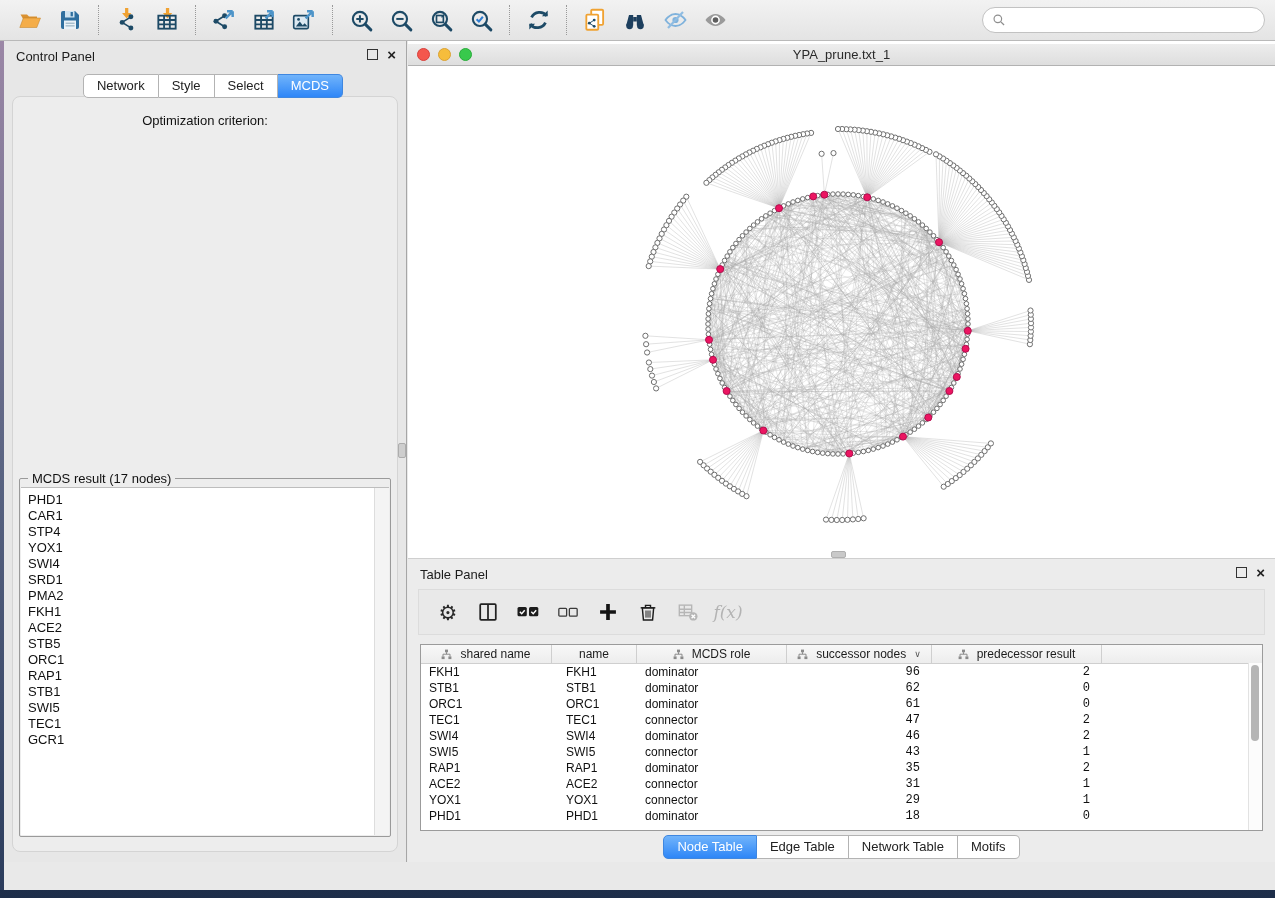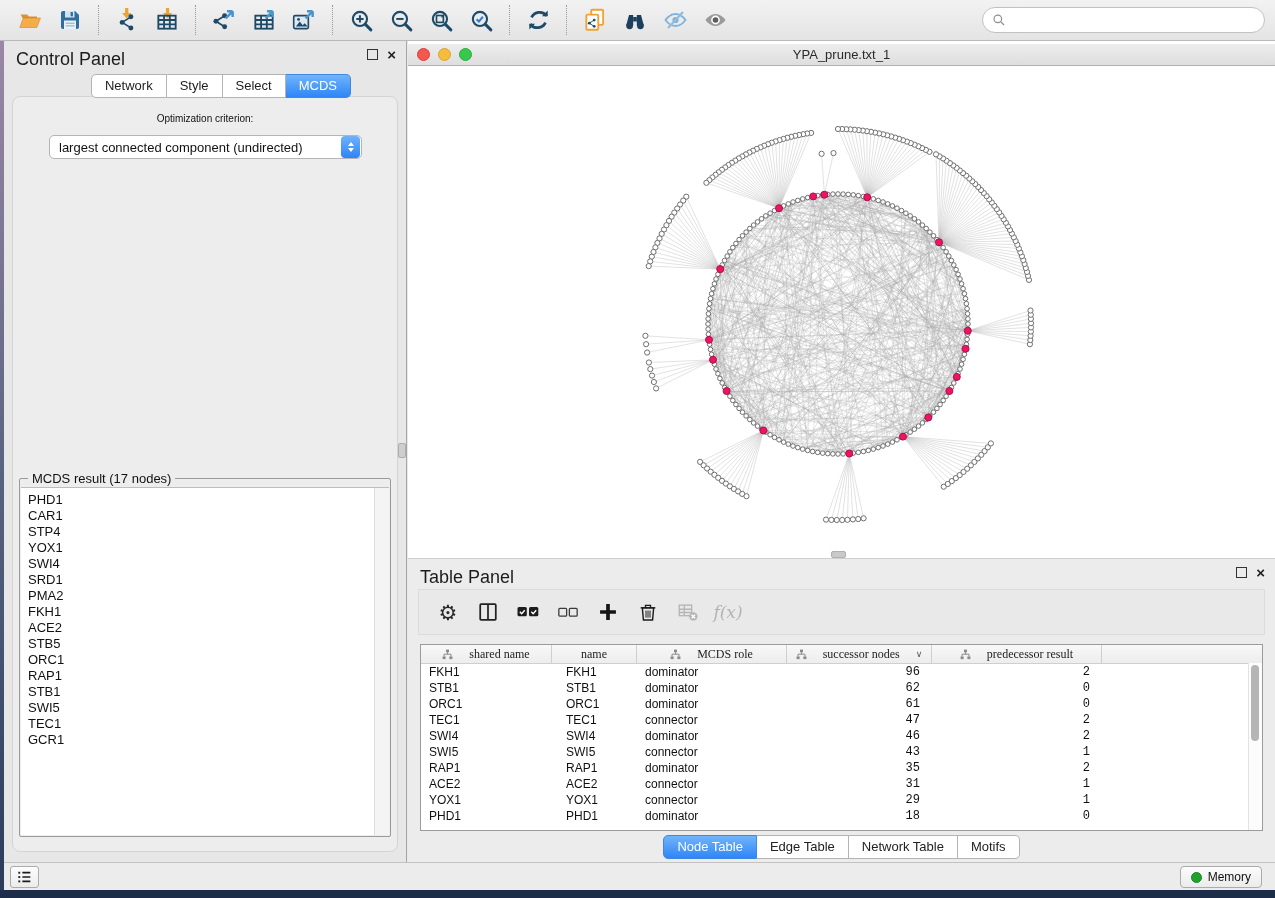--- a/index.html
+++ b/index.html
@@ -20,34 +20,34 @@
     align-items:center;justify-content:center;padding:0;margin:0 2px;cursor:pointer;}
   .tb-sep{width:0;height:30px;border-left:1px dotted #999;margin:0 8px;}
   .search-box{margin-left:auto;width:283px;height:26px;box-sizing:border-box;
     border:1px solid #c2c2c2;border-radius:13px;background:#fff;
     display:flex;align-items:center;padding:0 9px;gap:6px;}
   .search-box input{border:none;outline:none;flex:1;font-size:12px;font-family:inherit;background:transparent;}
 
   
   .control-panel{position:absolute;left:4px;top:41px;width:403px;height:821px;
     background:#e7e7e7;border-right:1px solid #a6a6a6;box-sizing:border-box;}
-  .panel-title{position:absolute;left:12px;top:8px;font-size:18px;color:#1c1c1c;}
+  .panel-title{position:absolute;left:12px;top:8px;font-size:13px;color:#1c1c1c;}
   .panel-icons{position:absolute;right:10px;top:8px;display:flex;gap:9px;align-items:center;}
   .float-icon{width:9px;height:9px;border:1.6px solid #333;display:inline-block;}
   .close-icon{font-size:15px;font-weight:bold;color:#222;line-height:11px;}
   .seg{display:flex;}
   .seg .tab{font-size:13px;color:#222;background:#fff;border:1px solid #b3b3b3;border-left:none;
     padding:3px 13px 4px;cursor:pointer;font-family:inherit;}
   .seg .tab:first-child{border-left:1px solid #b3b3b3;border-radius:5px 0 0 5px;}
   .seg .tab:last-child{border-radius:0 5px 5px 0;}
   .seg .tab.active{background:linear-gradient(#71b4fb,#2e86f7);border-color:#3f87e0;color:#fff;}
-  .cp-tabs{position:absolute;top:33px;left:16px;width:100%;display:flex;justify-content:center;z-index:2;align-items:center;}
+  .cp-tabs{position:absolute;top:33px;left:8px;width:100%;display:flex;justify-content:center;z-index:2;align-items:center;}
   .cp-content{position:absolute;left:8px;right:8px;top:55px;bottom:10px;
     background:#ededed;border:1px solid #d4d4d4;border-radius:8px;}
-  .opt-label{position:absolute;top:16px;width:100%;text-align:center;font-size:10px;color:#111;}
+  .opt-label{position:absolute;top:16px;width:100%;text-align:center;font-size:13px;color:#111;}
   .opt-select{position:absolute;left:36px;top:38px;width:313px;height:24px;box-sizing:border-box;
     background:#fff;border:1px solid #b5b5b5;border-radius:5px;display:flex;align-items:center;cursor:pointer;}
   .opt-select .sel-text{flex:1;font-size:13px;color:#111;padding-left:9px;white-space:nowrap;}
   .stepper{width:19px;height:22px;margin-right:1px;border-radius:4px;
     background:linear-gradient(#6fb2fb,#2e85f7);display:flex;flex-direction:column;
     align-items:center;justify-content:center;gap:2px;}
   .stepper .tri-up{width:0;height:0;border-left:3.5px solid transparent;border-right:3.5px solid transparent;border-bottom:4.5px solid #fff;}
   .stepper .tri-dn{width:0;height:0;border-left:3.5px solid transparent;border-right:3.5px solid transparent;border-top:4.5px solid #fff;}
   .btn-row{position:absolute;top:72px;width:100%;display:flex;justify-content:center;gap:13px;}
   .btn{font-size:13px;color:#111;background:linear-gradient(#ffffff,#f2f2f2);
@@ -85,21 +85,21 @@
   .tp-toolbar{position:absolute;left:10px;right:10px;top:30px;height:46px;box-sizing:border-box;
     background:#e9e9e9;border:1px solid #dcdcdc;display:flex;align-items:center;gap:10px;padding:0 14px;}
   .tp-btn{width:30px;height:30px;border:none;background:transparent;display:flex;align-items:center;
     justify-content:center;padding:0;cursor:pointer;}
   .tp-btn.disabled{cursor:default;}
   .gear-glyph{font-size:21px;color:#2a2a2a;line-height:21px;}
   .fx-glyph{font-family:"DejaVu Serif","Liberation Serif",serif;font-style:italic;font-size:17px;color:#b3b3b3;}
   .tp-table{position:absolute;left:12px;right:12px;top:85px;bottom:31px;background:#fff;border:1px solid #9b9b9b;box-sizing:border-box;overflow:hidden;}
   .tp-header{display:flex;height:18px;border-bottom:1px solid #cfcfcf;background:linear-gradient(#f8f8f8,#ededed);}
   .th{box-sizing:border-box;border-right:1px solid #cfcfcf;display:flex;align-items:center;
-    justify-content:center;gap:16px;font-size:12px;color:#1c1c1c;overflow:hidden;white-space:nowrap;cursor:pointer;font-family:Liberation Serif, serif;}
+    justify-content:center;gap:8px;font-size:12px;color:#1c1c1c;overflow:hidden;white-space:nowrap;cursor:pointer;}
   .sort-arrow{font-size:9px;color:#555;}
   .tr{display:flex;height:16px;}
   .td{box-sizing:border-box;font-size:12px;color:#111;line-height:16px;overflow:hidden;white-space:nowrap;}
   .td.txt{padding-left:8px;text-align:left;}
   .td.txt2{padding-left:14px;text-align:left;}
   .td.num{padding-right:12px;text-align:right;font-family:Liberation Mono, monospace;}
   .tp-scroll{position:absolute;right:0;top:18px;bottom:0;width:13px;background:#fcfcfc;border-left:1px solid #e2e2e2;}
   .tp-thumb{position:absolute;left:2px;top:2px;width:8px;height:76px;background:#b5b5b5;border-radius:4px;}
   .tp-tabs{position:absolute;left:0;right:0;top:276px;display:flex;justify-content:center;}
 
@@ -321,27 +321,20 @@
     <div class="cp-tabs">
       <div class="seg" id="cp-seg">
           <button class="tab">Network</button>
           <button class="tab">Style</button>
           <button class="tab">Select</button>
           <button class="tab active">MCDS</button>
         </div>
     </div>
     <div class="cp-content">
       <div class="opt-label">Optimization criterion:</div>
-      <div class="opt-select">
-        <span class="sel-text">largest connected component (undirected)</span>
-        <span class="stepper">
-            <span class="tri-up"></span>
-            <span class="tri-dn"></span>
-          </span>
-      </div>
       <div class="result-group">
         <span class="result-legend">MCDS result (17 nodes)</span>
         <div class="result-list">
           <div class="result-items" id="mcds-items">
               <div>PHD1</div>
               <div>CAR1</div>
               <div>STP4</div>
               <div>YOX1</div>
               <div>SWI4</div>
               <div>SRD1</div>
@@ -1698,33 +1691,13 @@
     <div class="tp-tabs">
       <div class="seg" id="tp-seg">
           <button class="tab active">Node Table</button>
           <button class="tab">Edge Table</button>
           <button class="tab">Network Table</button>
           <button class="tab">Motifs</button>
         </div>
     </div>
   </div>
 
-  <div class="status-bar">
-    <button class="sb-left-btn">
-      <span style="display:flex;">
-        <svg width="16" height="14" viewBox="0 0 24 21">
-            <g stroke="#1c1c1c" stroke-width="2.6">
-              <path d="M8 4h12M8 10.5h12M8 17h12"></path>
-            </g>
-            <g fill="#1c1c1c">
-              <rect x="2" y="2.7" width="2.8" height="2.8"></rect>
-              <rect x="2" y="9.2" width="2.8" height="2.8"></rect>
-              <rect x="2" y="15.7" width="2.8" height="2.8"></rect>
-            </g>
-          </svg>
-      </span>
-    </button>
-    <button class="memory-btn">
-      <span class="mem-dot"></span>
-      <span>Memory</span>
-    </button>
-  </div>
 </div>
 
 </body></html>

